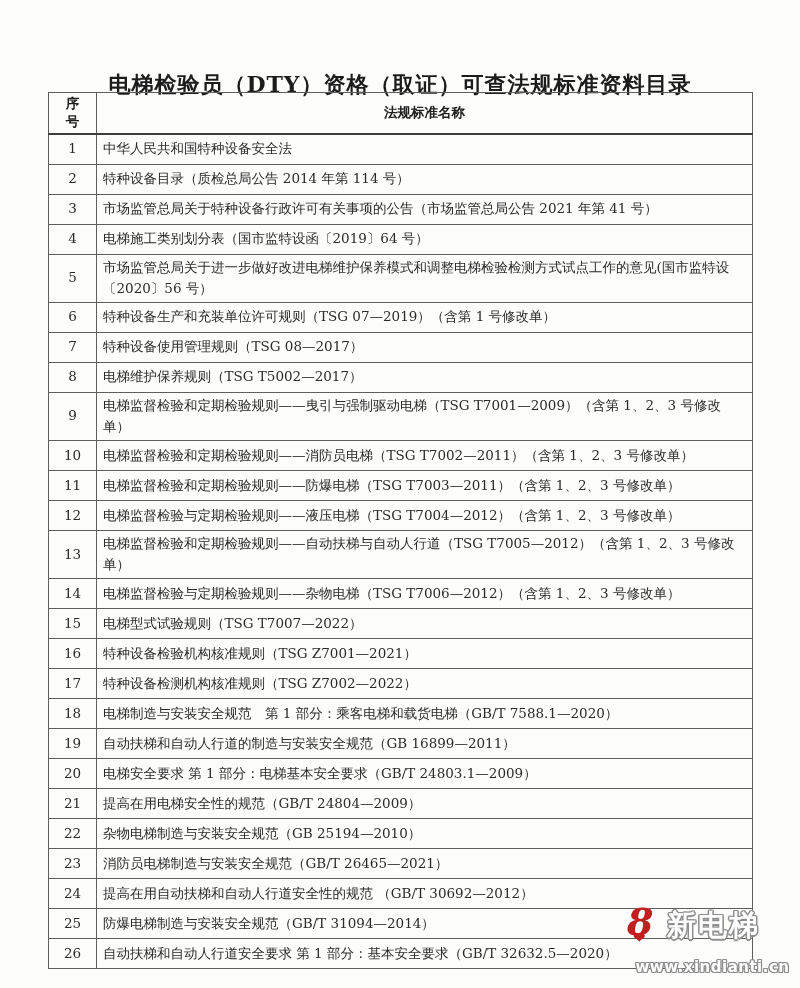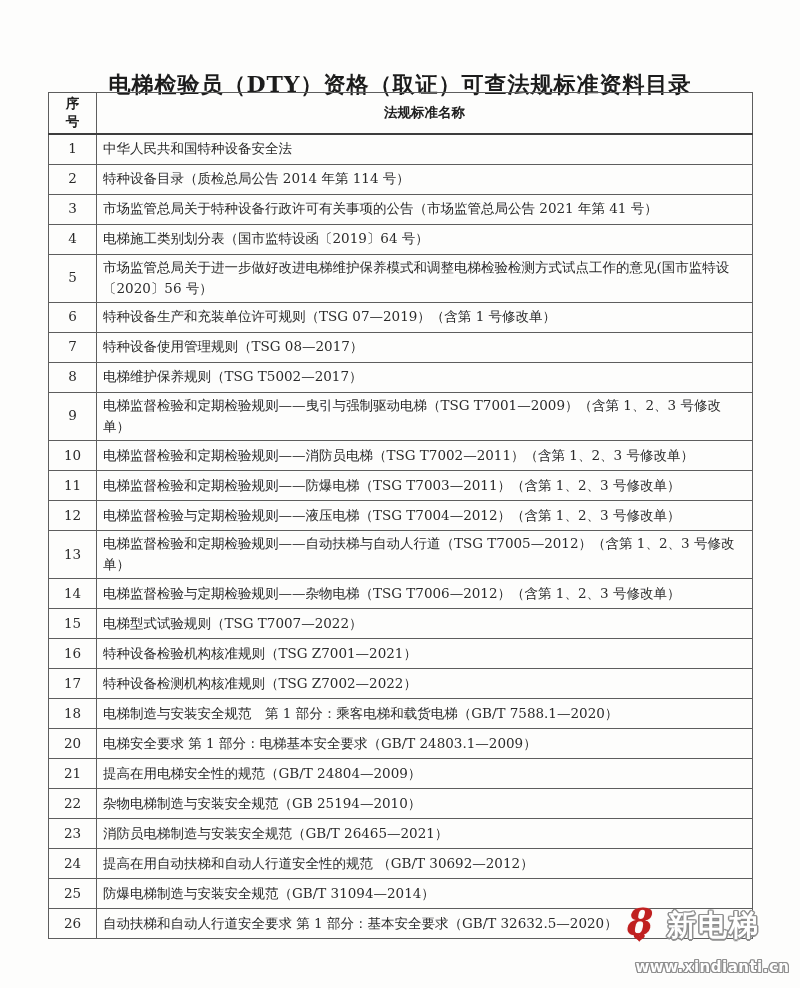--- a/index.html
+++ b/index.html
@@ -238,20 +238,24 @@
     <tr>
       <td class="idx">17</td>
       <td class="name">特种设备检测机构核准规则（TSG Z7002—2022）</td>
     </tr>
 
     <tr>
       <td class="idx">18</td>
       <td class="name">电梯制造与安装安全规范　第 1 部分：乘客电梯和载货电梯（GB/T 7588.1—2020）</td>
     </tr>
 
+    <tr>
+      <td class="idx">19</td>
+      <td class="name">自动扶梯和自动人行道的制造与安装安全规范（GB 16899—2011）</td>
+    </tr>
 
     <tr>
       <td class="idx">20</td>
       <td class="name">电梯安全要求 第 1 部分：电梯基本安全要求（GB/T 24803.1—2009）</td>
     </tr>
 
     <tr>
       <td class="idx">21</td>
       <td class="name">提高在用电梯安全性的规范（GB/T 24804—2009）</td>
     </tr>

